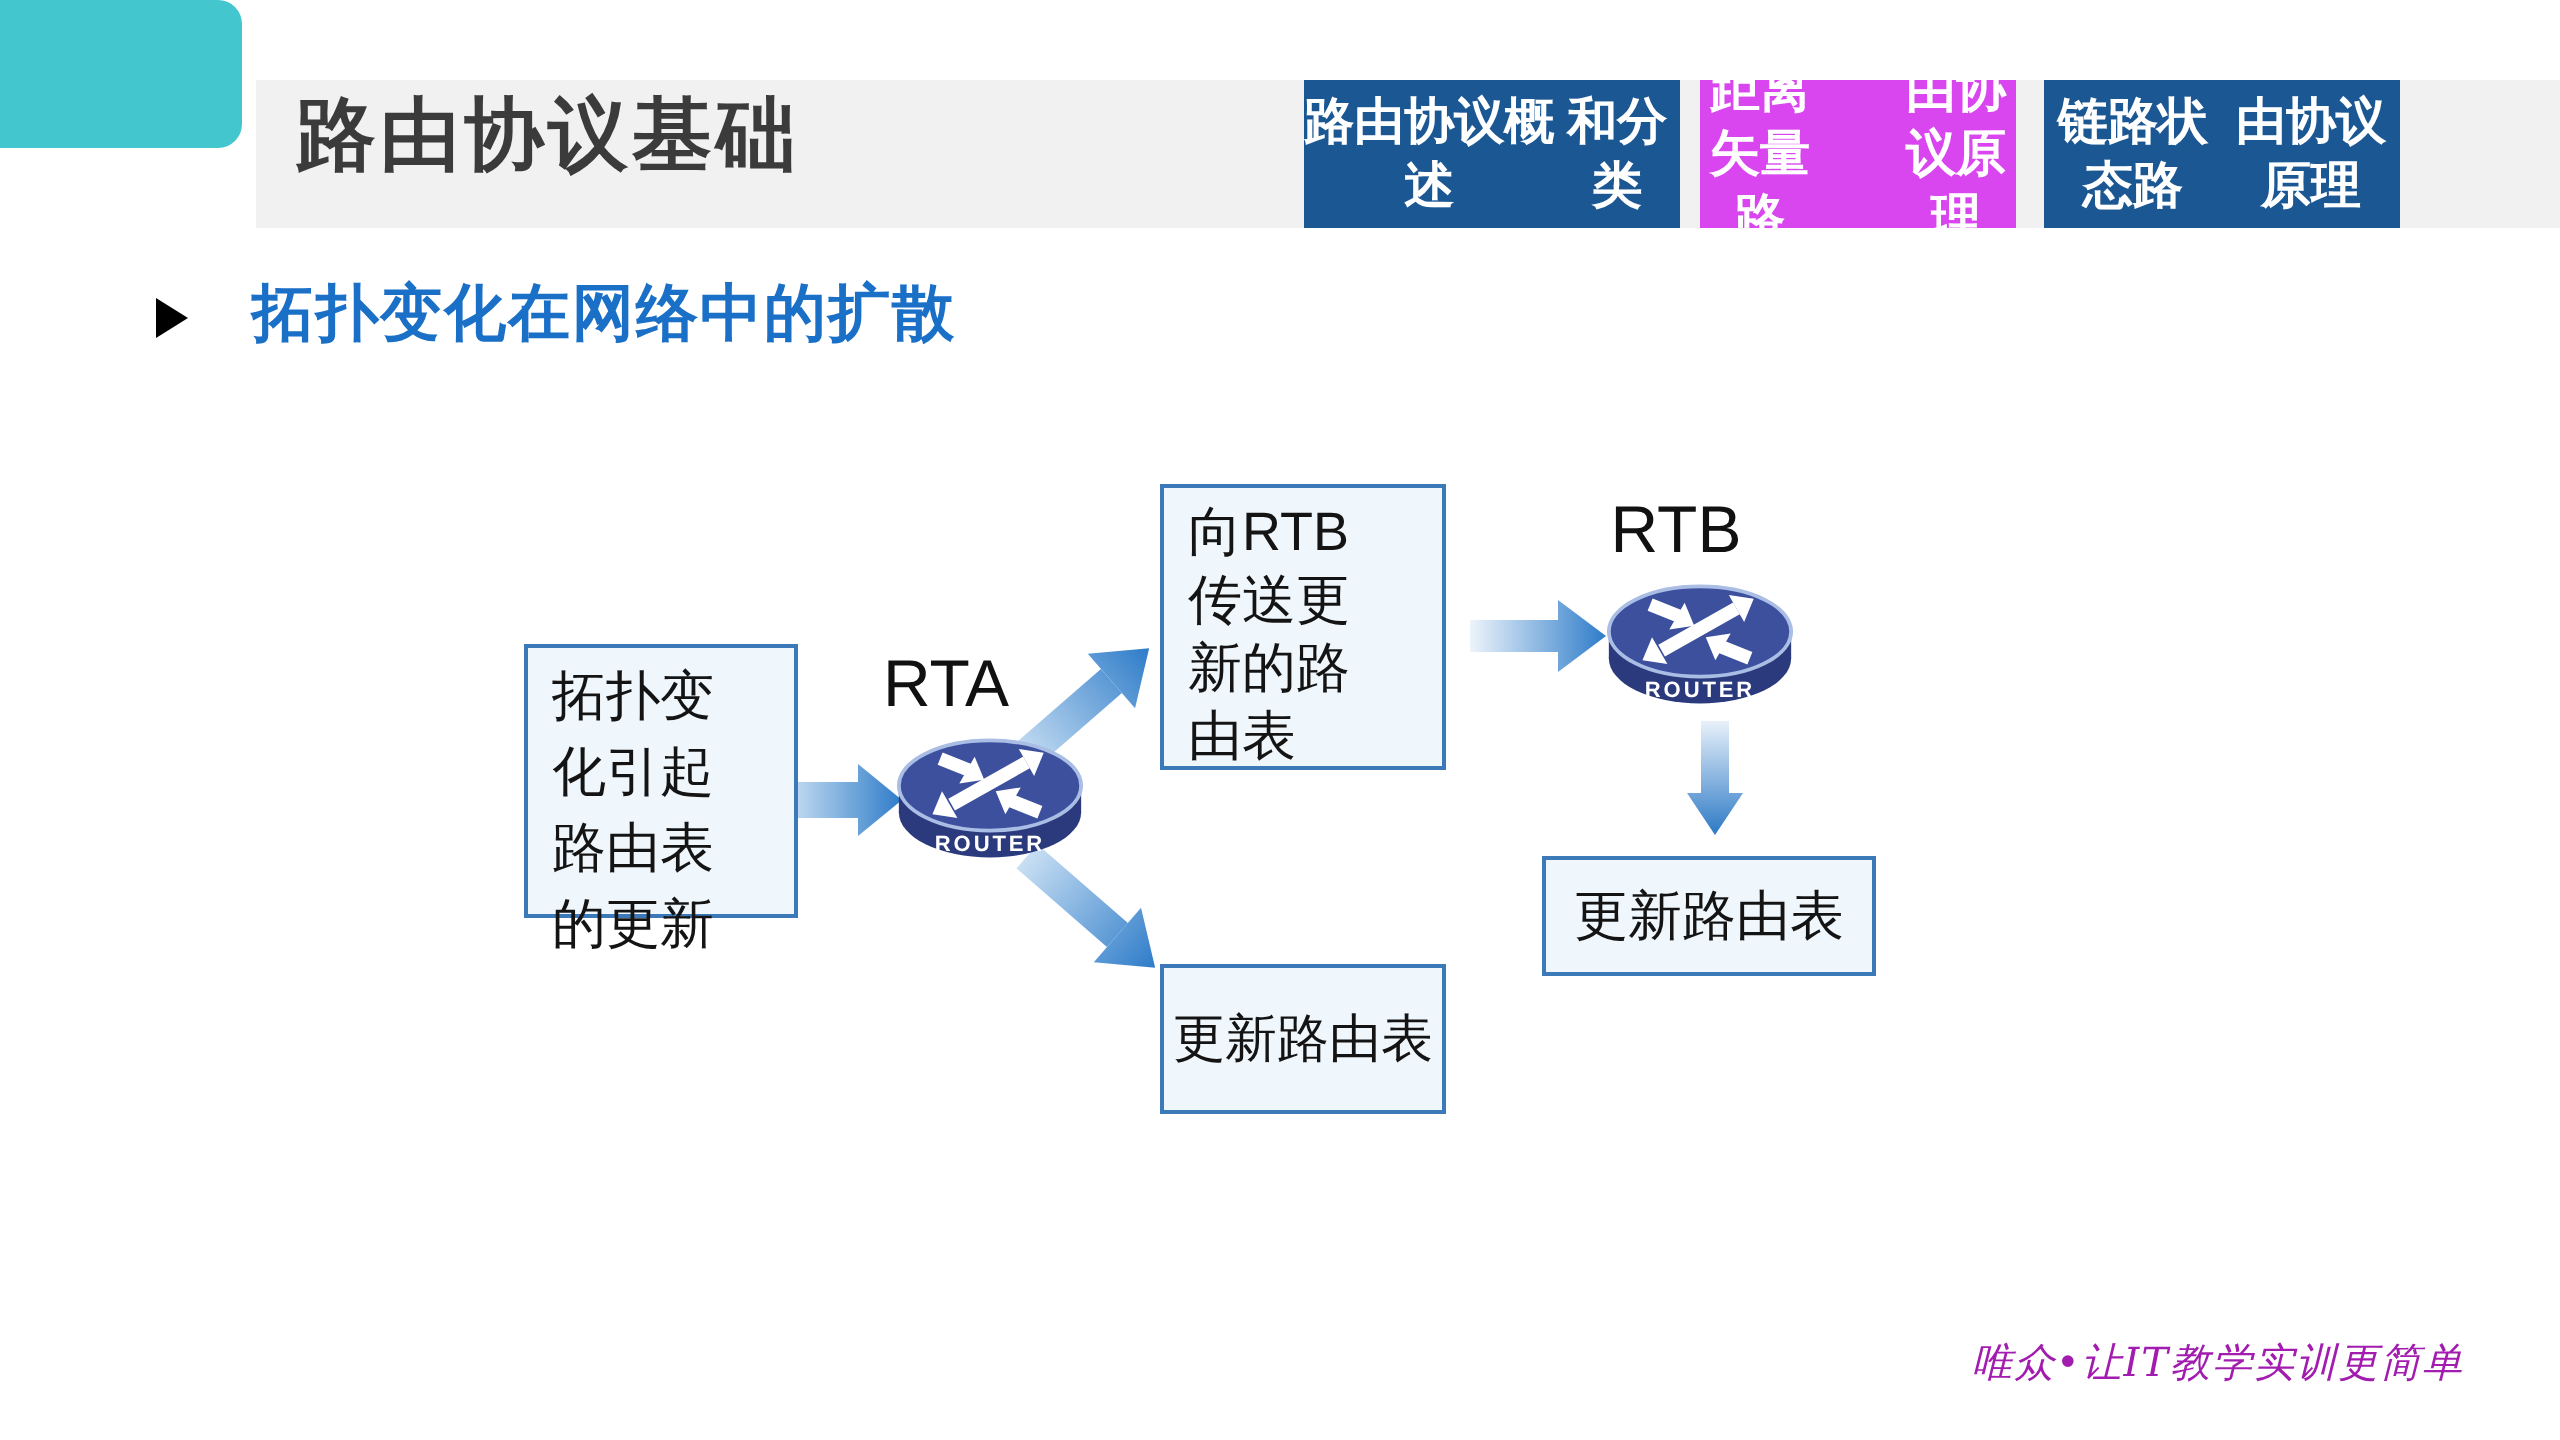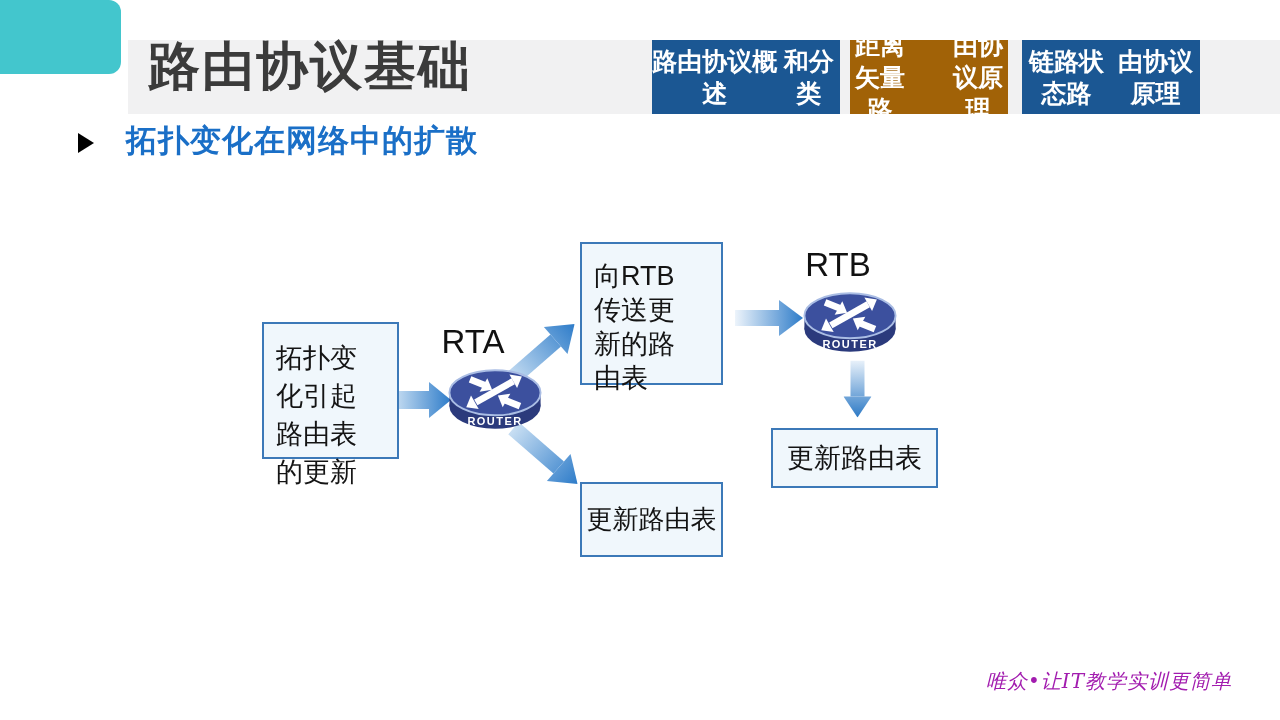--- a/index.html
+++ b/index.html
@@ -12,49 +12,49 @@
     position:absolute; left:0; top:40; width:121px; height:74px;
     background:#43C6CD; border-radius:0 12px 12px 0;
   }
   .title-bar {
     position:absolute; left:128px; top:40px; width:1152px; height:74px;
     background:#F1F1F2;
   }
   .page-title {
     position:absolute; left:148px; top:40px; height:54px;
     display:flex; align-items:center;
-    font-size:52px; font-weight:bold; color:#3B3B3B; letter-spacing:2px;
+    font-size:40px; font-weight:bold; color:#3B3B3B; letter-spacing:2px;
   }
   .nav-tab {
     position:absolute; top:40px; height:74px;
     display:flex; flex-direction:row; justify-content:center; align-items:center;
     color:#fff; font-weight:bold; font-size:25px; line-height:32px;
     text-align:center; cursor:pointer;
   }
   .tab-dark  { background:#1B5793; }
-  .tab-light { background:#a16207;gap:38px; }
+  .tab-light { background:#d946ef;gap:38px; }
   .tab-1 { left:652px;  width:188px; }
   .tab-2 { left:850px;  width:158px; }
   .tab-3 { left:1022px; width:178px;justify-content:space-between; }
   
-  .heading-row { position:absolute; left:78px; top:120px; display:flex; align-items:center; }
+  .heading-row { position:absolute; left:78px; top:136px; display:flex; align-items:center; }
   .bullet-tri {
     width:0; height:0; margin-top:3px;
     border-left:16px solid #000; border-top:10px solid transparent; border-bottom:10px solid transparent;
   }
   .section-heading {
     margin-left:32px; font-size:31px; font-weight:bold; color:#1A6FC7; letter-spacing:1px;
   }
   
   .dbox {
     position:absolute; box-sizing:border-box;
     border:2px solid #3C79B8; background:#F0F7FC; color:#141414;
     font-size:27px; z-index:3;
   }
-  .dbox-lines { padding:15px 0 0 12px; line-height:37px; }
+  .dbox-lines { padding:5px 0 0 12px; line-height:37px; }
   .dbox-center { display:flex; align-items:center; justify-content:center; text-align:center; }
   .box-trigger { left:262px; top:322px; width:137px; height:137px; line-height:38px; }
   .box-send    { left:580px; top:242px; width:143px; height:143px; line-height:34px; }
   .box-update-left  { left:580px; top:482px; width:143px; height:75px; font-size:26px; }
   .box-update-right { left:771px; top:428px; width:167px; height:60px; }
   .router-label {
     position:absolute; font-size:33px; color:#111; text-align:center; z-index:3;
   }
   .label-rta { left:437px; top:323px; width:72px; }
   .label-rtb { left:800px; top:246px; width:76px; }

